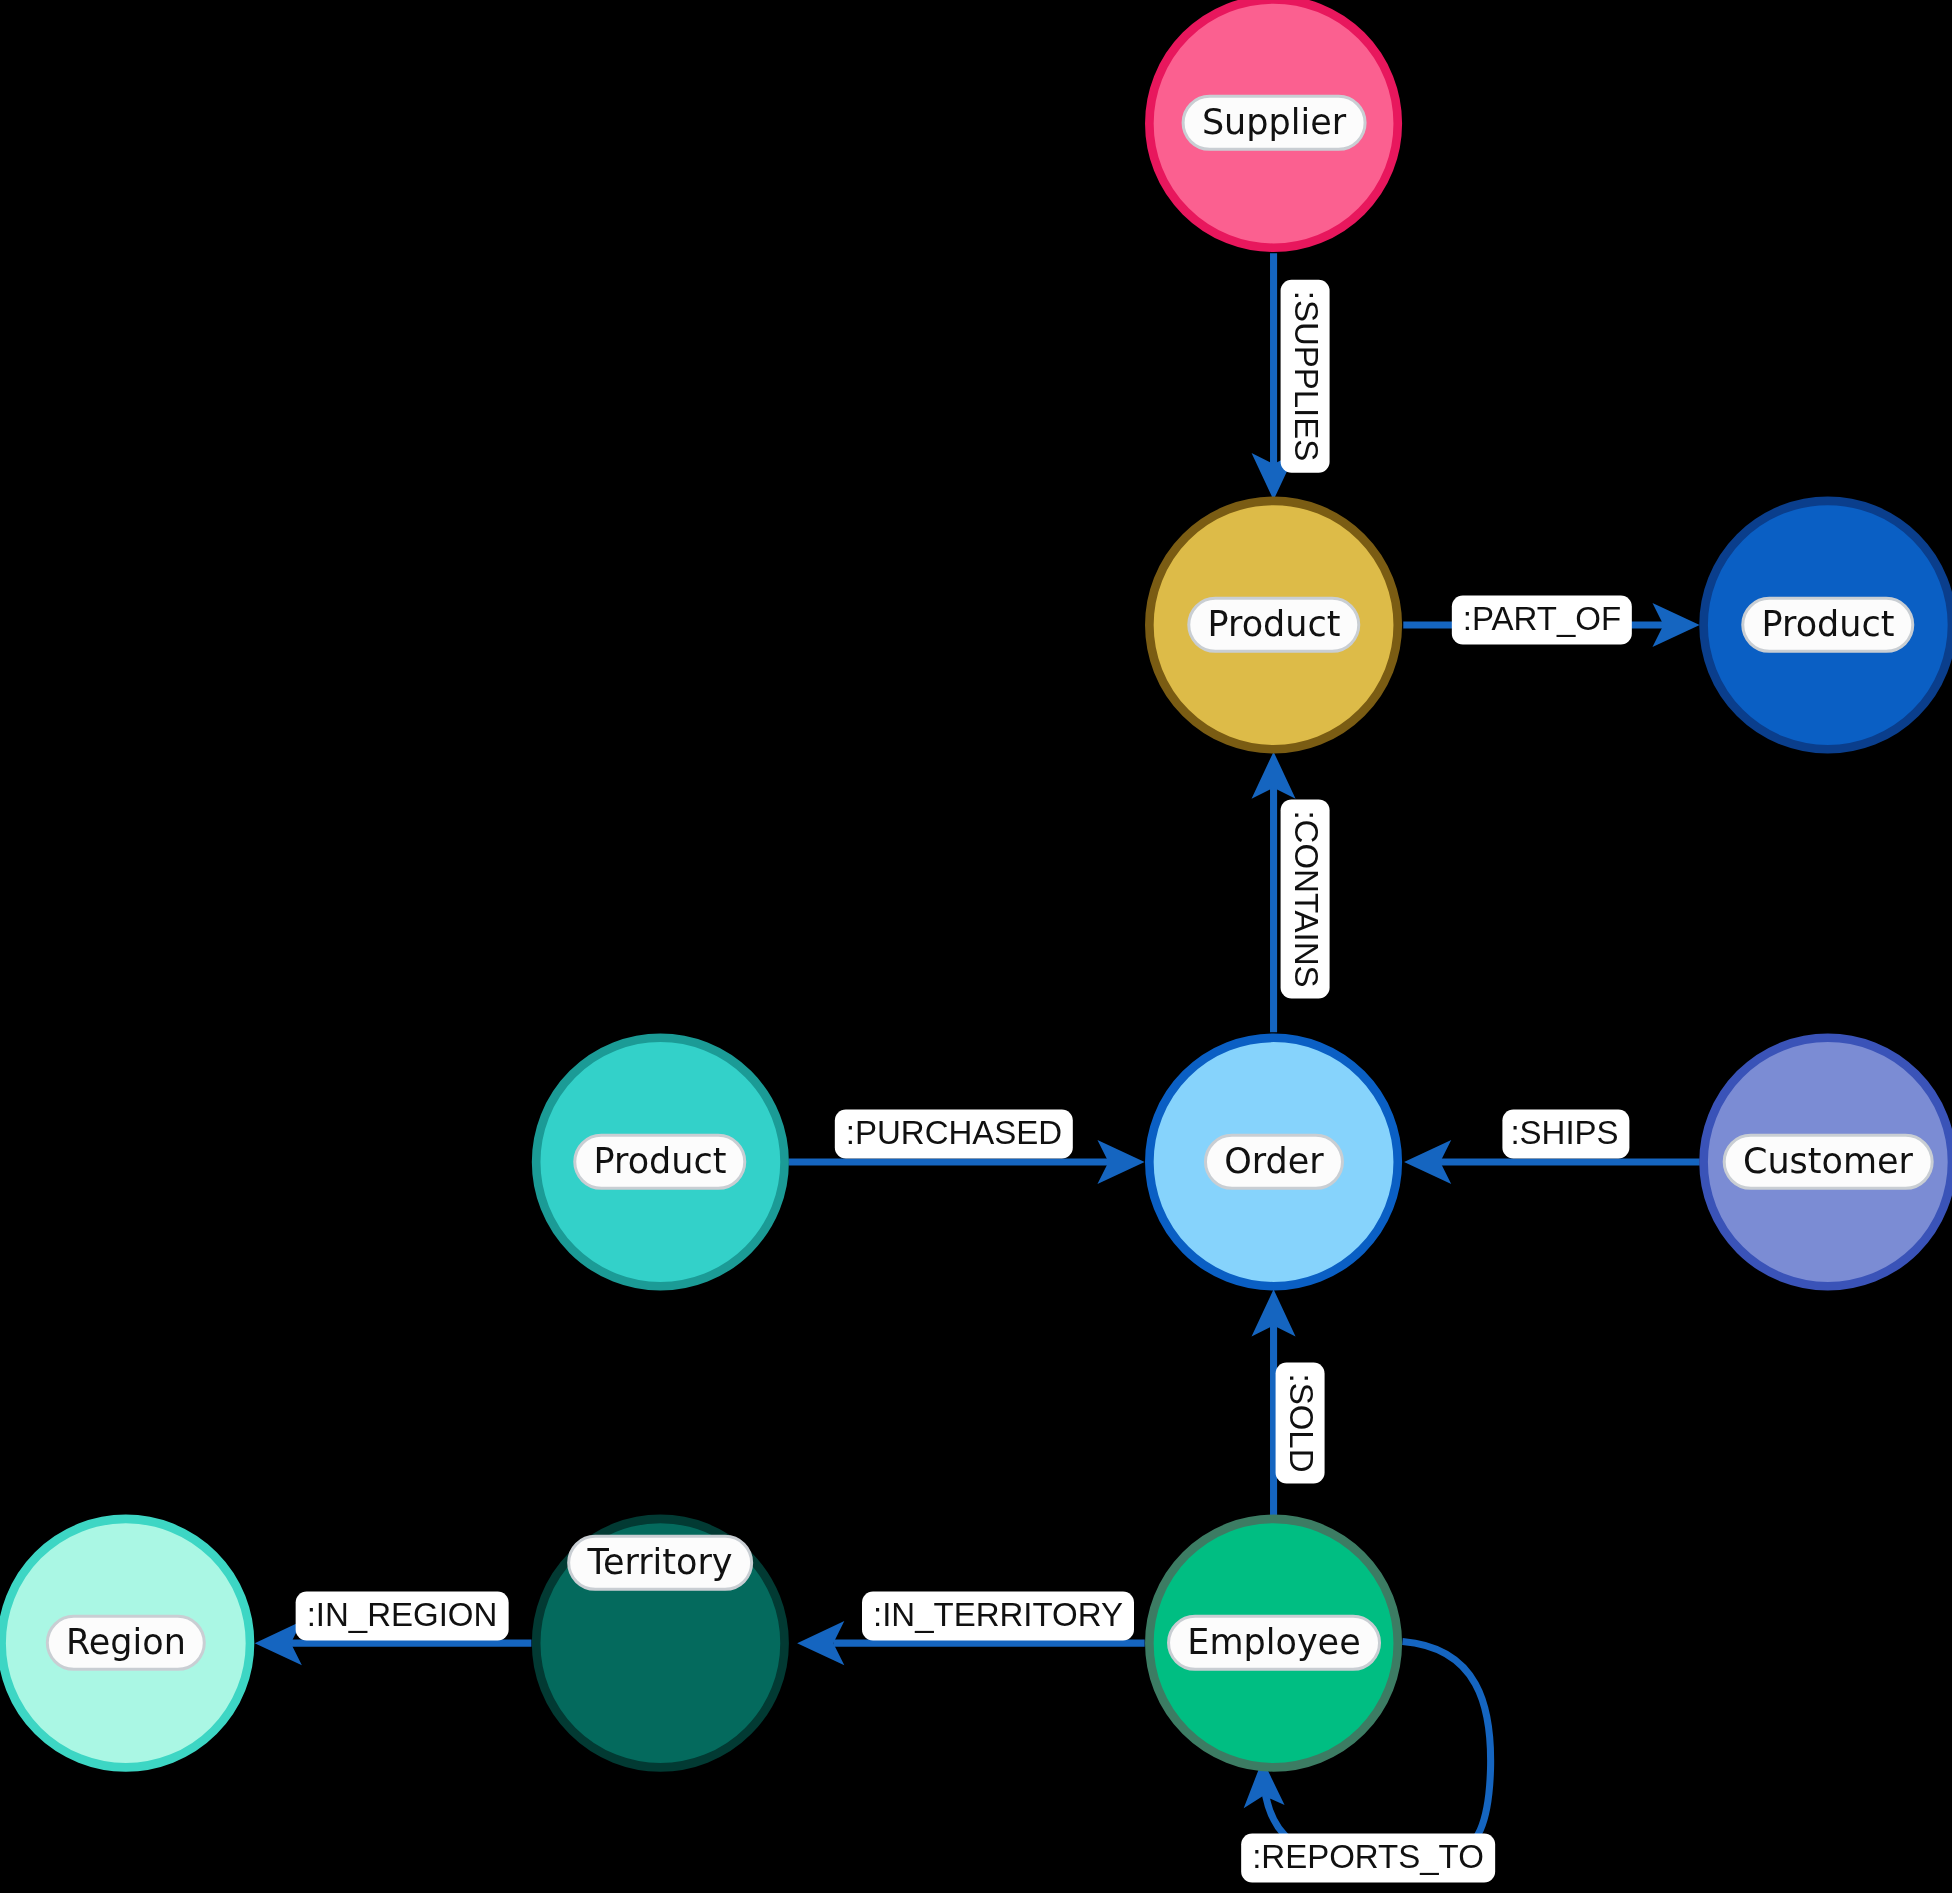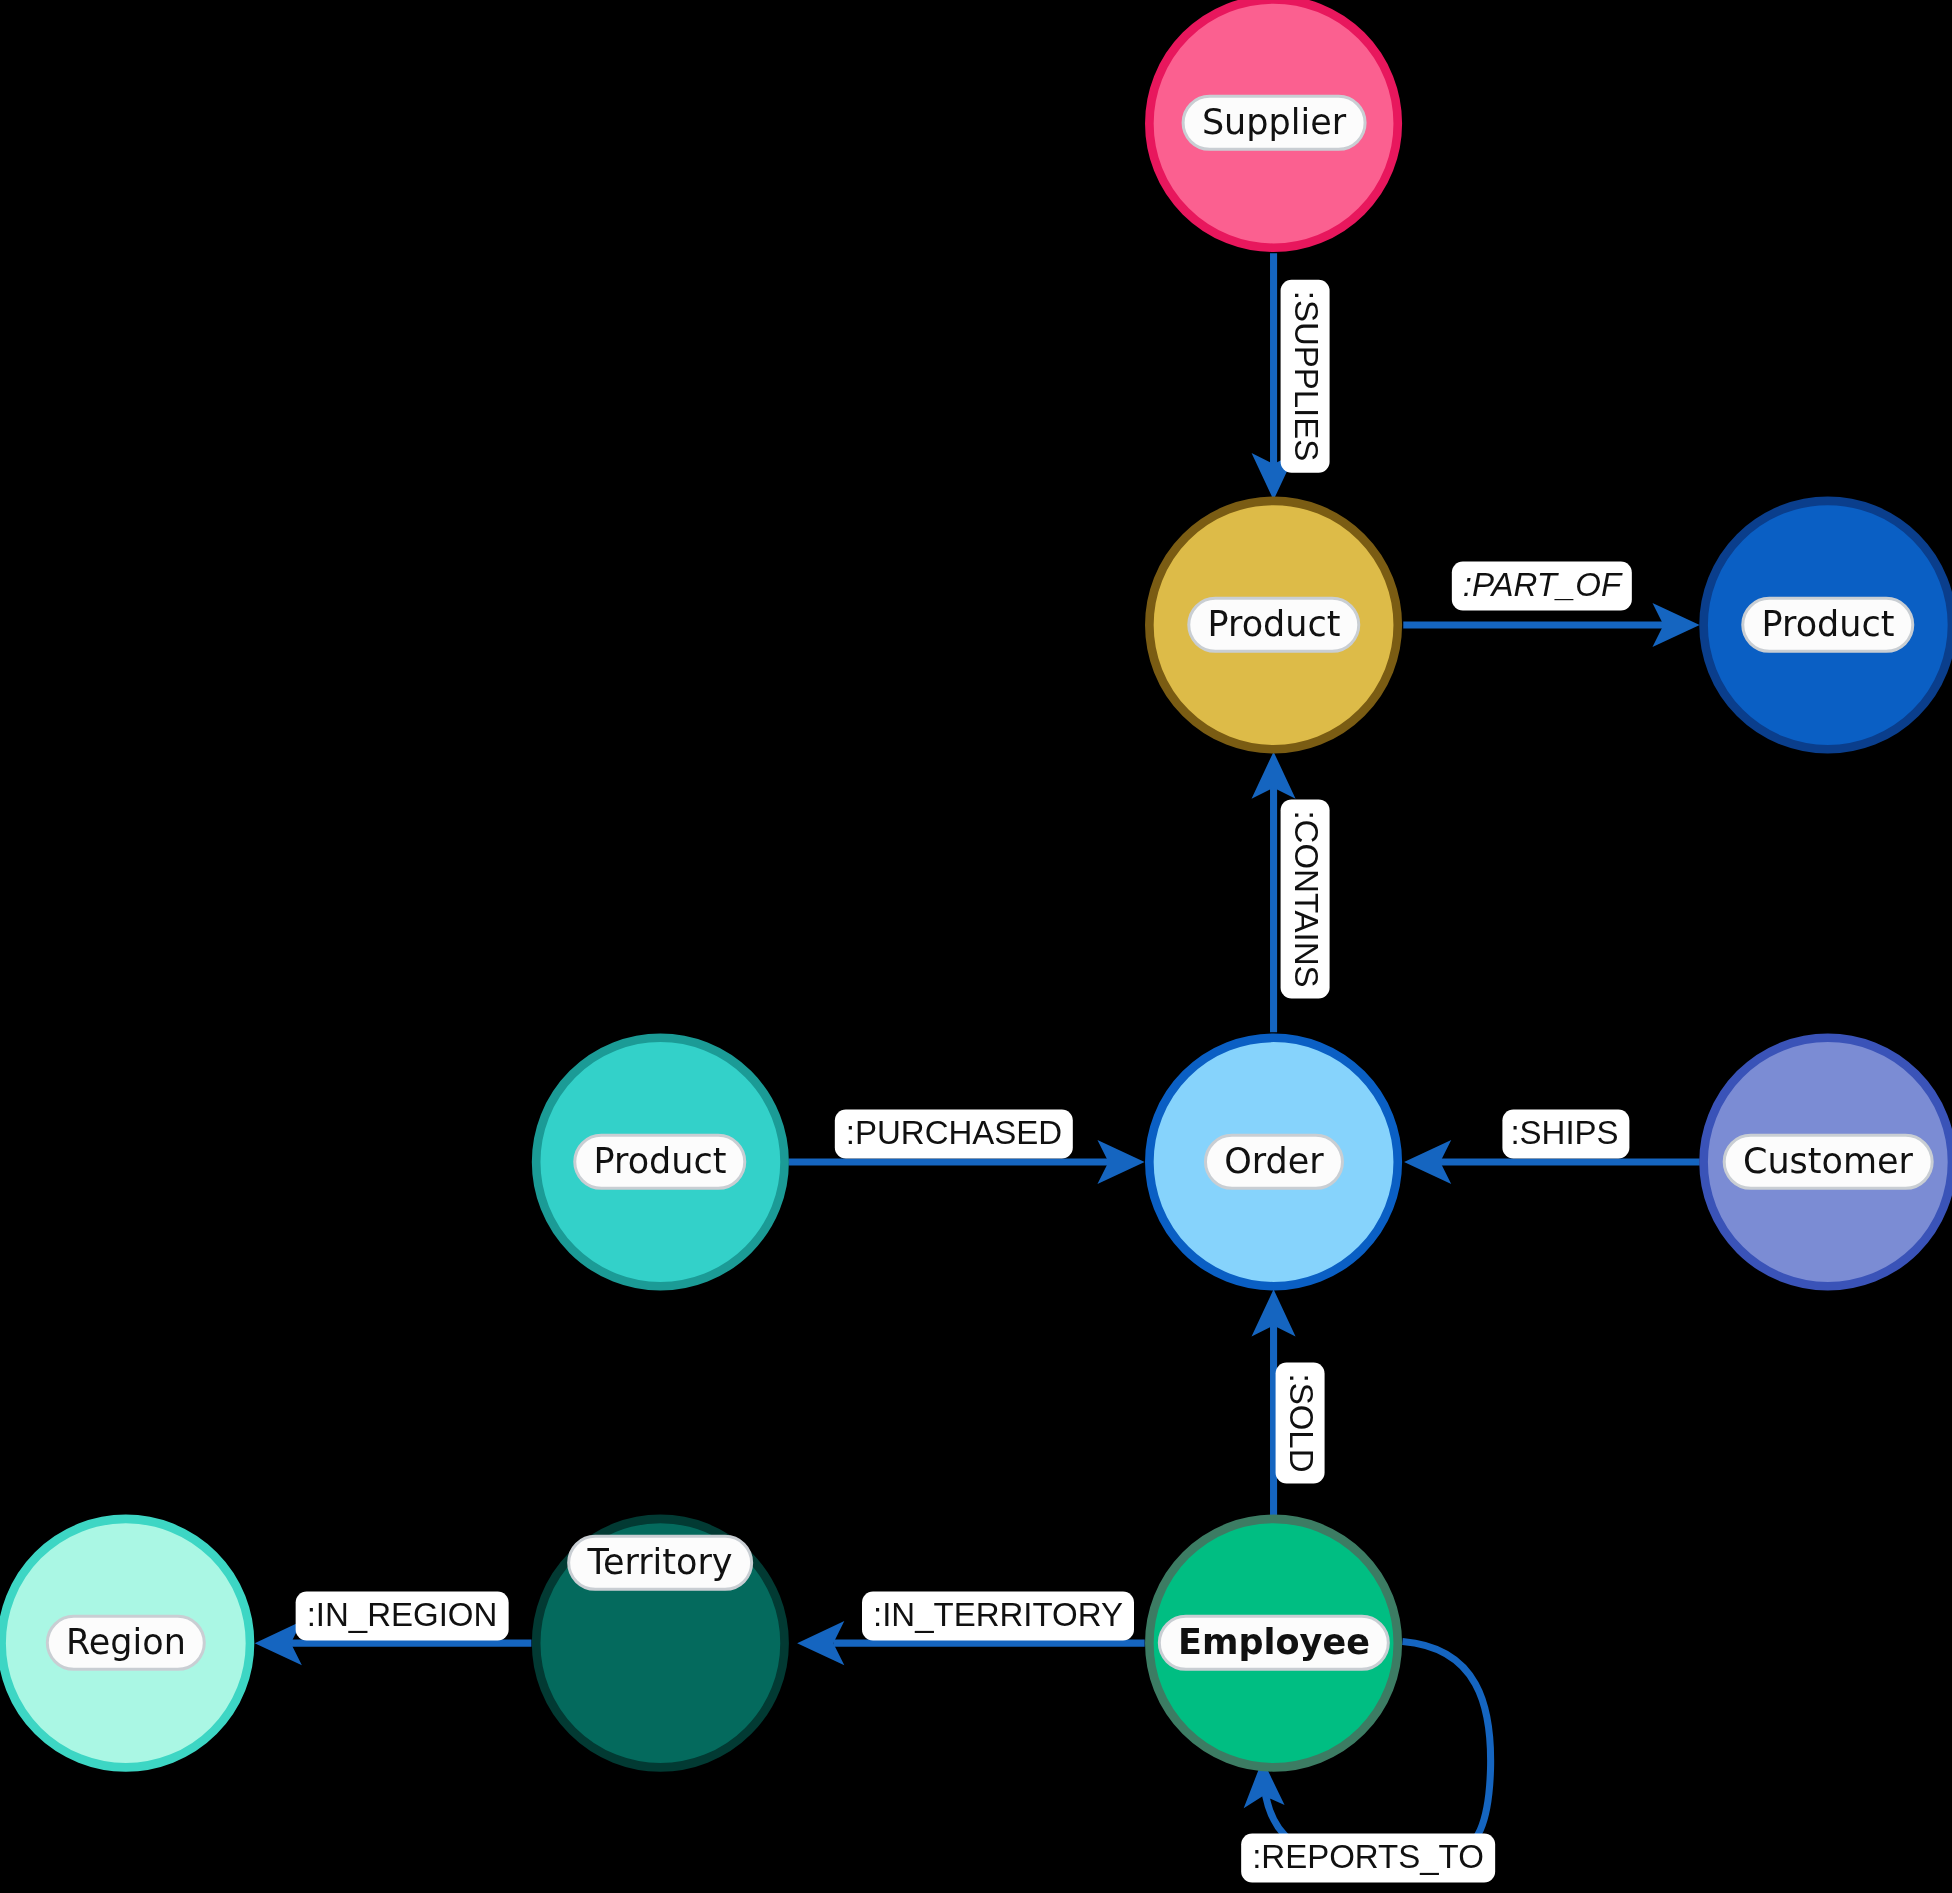--- a/index.html
+++ b/index.html
@@ -145,26 +145,26 @@
       <circle class="node-circle" cx="160" cy="2090" r="158" fill="#AAF7E4" stroke="#3DD6C4"></circle>
     </g>
   </svg>
 
   <div class="node-chip" style="left:1274px; top:123px;">Supplier</div>
   <div class="node-chip" style="left:1274px; top:625px;">Product</div>
   <div class="node-chip" style="left:1828px; top:625px;">Product</div>
   <div class="node-chip" style="left:660px;  top:1162px;">Product</div>
   <div class="node-chip" style="left:1274px; top:1162px;">Order</div>
   <div class="node-chip" style="left:1828px; top:1162px;">Customer</div>
-  <div class="node-chip" style="left:1274px; top:1643px;font-weight:bold;">Employee</div>
+  <div class="node-chip" style="left:1274px; top:1643px;">Employee</div>
   <div class="node-chip" style="left:660px;  top:1563px;text-align:right;">Territory</div>
   <div class="node-chip" style="left:126px;  top:1643px;">Region</div>
 
   <div class="edge-chip vertical" style="left:1305px; top:376px;">:SUPPLIES</div>
-  <div class="edge-chip" style="left:1542px; top:586px;font-style:italic;">:PART_OF</div>
+  <div class="edge-chip" style="left:1542px; top:620px;">:PART_OF</div>
   <div class="edge-chip vertical" style="left:1305px; top:899px;">:CONTAINS</div>
   <div class="edge-chip" style="left:954px; top:1134px;">:PURCHASED</div>
   <div class="edge-chip" style="left:1566px; top:1134px;padding-left:8px;">:SHIPS</div>
   <div class="edge-chip vertical" style="left:1300px; top:1423px;">:SOLD</div>
   <div class="edge-chip" style="left:998px; top:1616px;">:IN_TERRITORY</div>
   <div class="edge-chip" style="left:402px;  top:1616px;">:IN_REGION</div>
   <div class="edge-chip" style="left:1368px; top:1858px;">:REPORTS_TO</div>
 
 </div>
 

